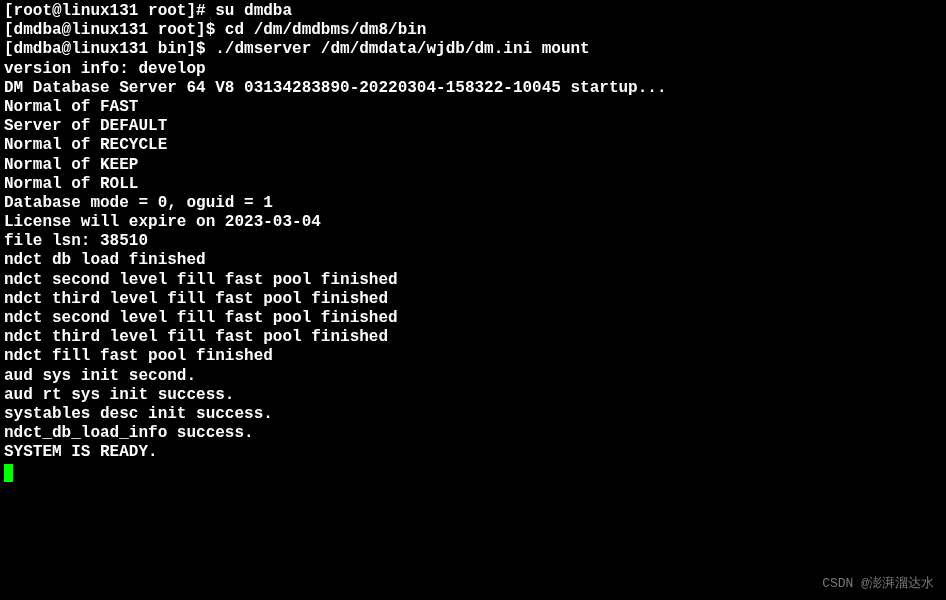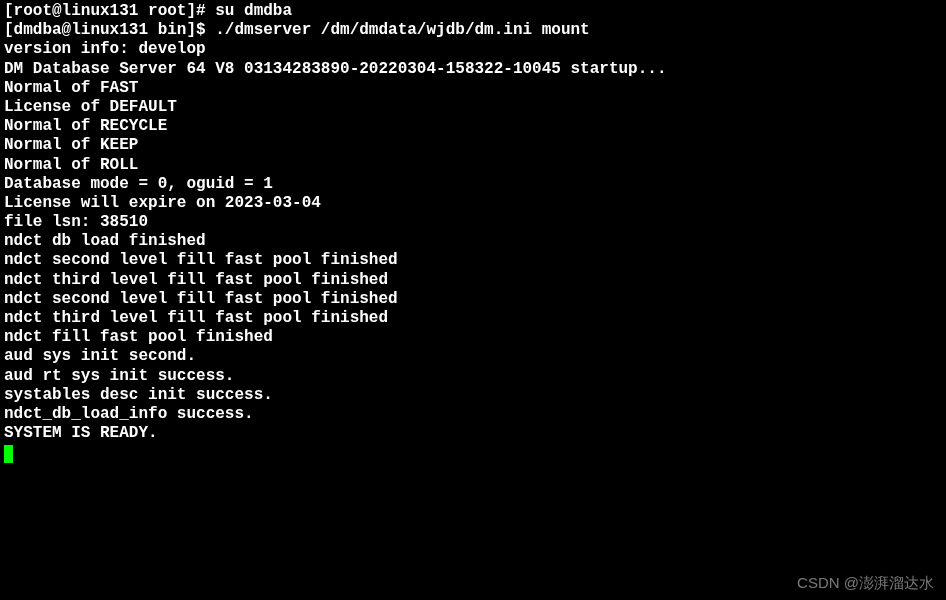--- a/index.html
+++ b/index.html
@@ -28,35 +28,36 @@
       width: 9px;
       height: 18px;
       background: #00ff00;
       vertical-align: bottom;
     }
     .watermark {
       position: absolute;
       bottom: 8px;
       right: 12px;
       color: rgba(200, 200, 200, 0.6);
-      font-family: Liberation Sans, sans-serif;
-      font-size: 15px;
+      font-family: Liberation Mono, monospace;
+      font-size: 13px;
       font-weight: normal;
     }
   </style>
 </head>
 <body>
 
 <div>
   <div class="line">[root@linux131 root]# su dmdba</div>
+  <div class="line">[dmdba@linux131 root]$ cd /dm/dmdbms/dm8/bin</div>
   <div class="line">[dmdba@linux131 bin]$ ./dmserver /dm/dmdata/wjdb/dm.ini mount</div>
   <div class="line">version info: develop</div>
   <div class="line">DM Database Server 64 V8 03134283890-20220304-158322-10045 startup...</div>
   <div class="line">Normal of FAST</div>
-  <div class="line">License of DEFAULT</div>
+  <div class="line">Server of DEFAULT</div>
   <div class="line">Normal of RECYCLE</div>
   <div class="line">Normal of KEEP</div>
   <div class="line">Normal of ROLL</div>
   <div class="line">Database mode = 0, oguid = 1</div>
   <div class="line">License will expire on 2023-03-04</div>
   <div class="line">file lsn: 38510</div>
   <div class="line">ndct db load finished</div>
   <div class="line">ndct second level fill fast pool finished</div>
   <div class="line">ndct third level fill fast pool finished</div>
   <div class="line">ndct second level fill fast pool finished</div>

